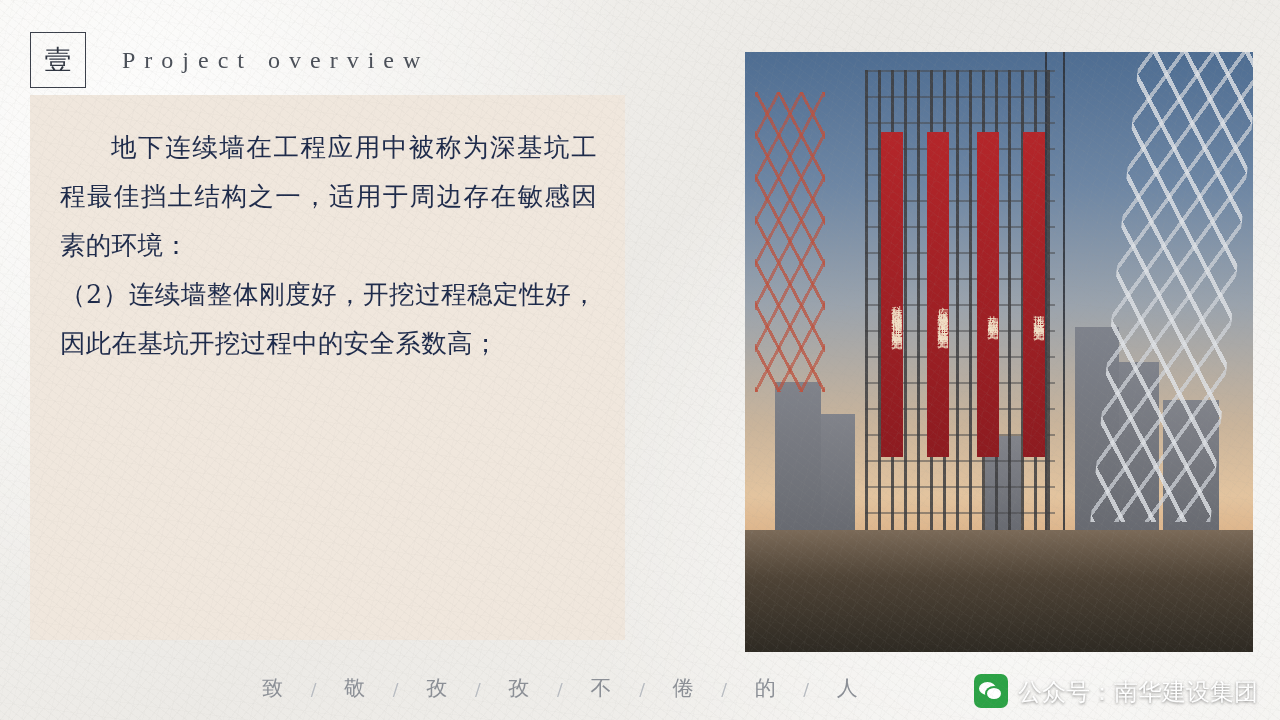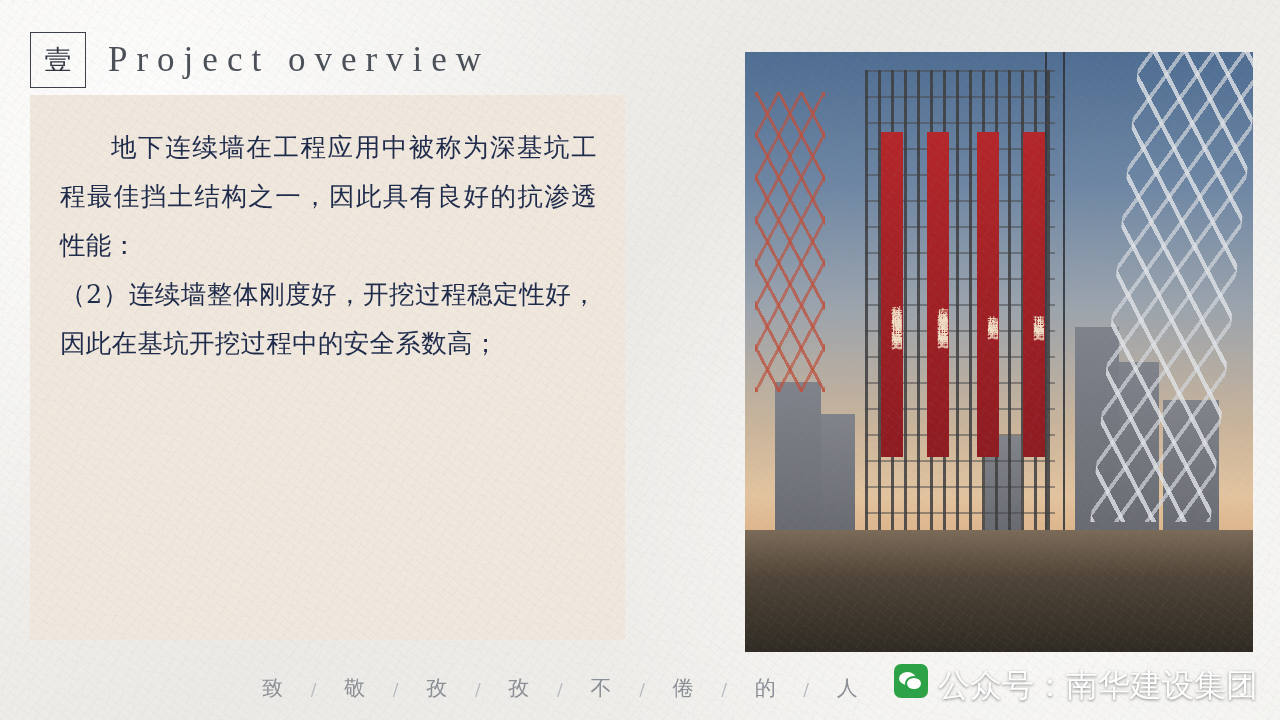--- a/index.html
+++ b/index.html
@@ -50,23 +50,23 @@
     border: 1.5px solid #3a3f4a;
     display: flex;
     align-items: center;
     justify-content: center;
     color: #2f3541;
     font-size: 27px;
     font-family: "Liberation Serif", serif;
     background: transparent;
   }
   .header-title {
-    margin-left: 22px;
+    margin-left: 36px;
     color: #4a4f58;
-    font-size: 35px;
+    font-size: 24px;
     letter-spacing: 9px;
     font-family: "Liberation Serif", serif;
     white-space: nowrap;
   }
 
   
   .text-card {
     position: absolute;
     left: 30px;
     top: 95px;
@@ -205,23 +205,23 @@
   .footer-slogan .sep {
     color: #b7bbc1;
     margin: 0 9px;
     font-size: 17px;
   }
   .watermark {
     position: absolute;
     right: 22px;
     bottom: 12px;
     display: flex;
-    align-items: flex-start;
+    align-items: flex-end;
     color: #ffffff;
-    font-size: 32px;
+    font-size: 24px;
     font-family: "DejaVu Sans", sans-serif;
     text-shadow: 0 1px 3px rgba(0,0,0,0.45);
     white-space: nowrap;
     margin-left: 36px;
   }
   .wm-logo {
     width: 34px;
     height: 34px;
     border-radius: 7px;
     background: #2ba245;
@@ -253,21 +253,21 @@
 
   <div class="header">
     <div class="num-box">
       <span>壹</span>
     </div>
     <div class="header-title">Project overview</div>
   </div>
 
   <div class="text-card">
     <div class="body">
-      <p class="indent">地下连续墙在工程应用中被称为深基坑工程最佳挡土结构之一，因此具有良好的抗渗透性能：</p>
+      <p class="indent">地下连续墙在工程应用中被称为深基坑工程最佳挡土结构之一，适用于周边存在敏感因素的环境：</p>
       <p>（2）连续墙整体刚度好，开挖过程稳定性好，因此在基坑开挖过程中的安全系数高；</p>
     </div>
   </div>
 
   <div class="photo">
     <div class="sky"></div>
 
     <div class="skyline">
       <div class="bldg" style="left:30px;  width:46px;  height:150px;"></div>
       <div class="bldg" style="left:76px;  width:34px;  height:118px;"></div>

